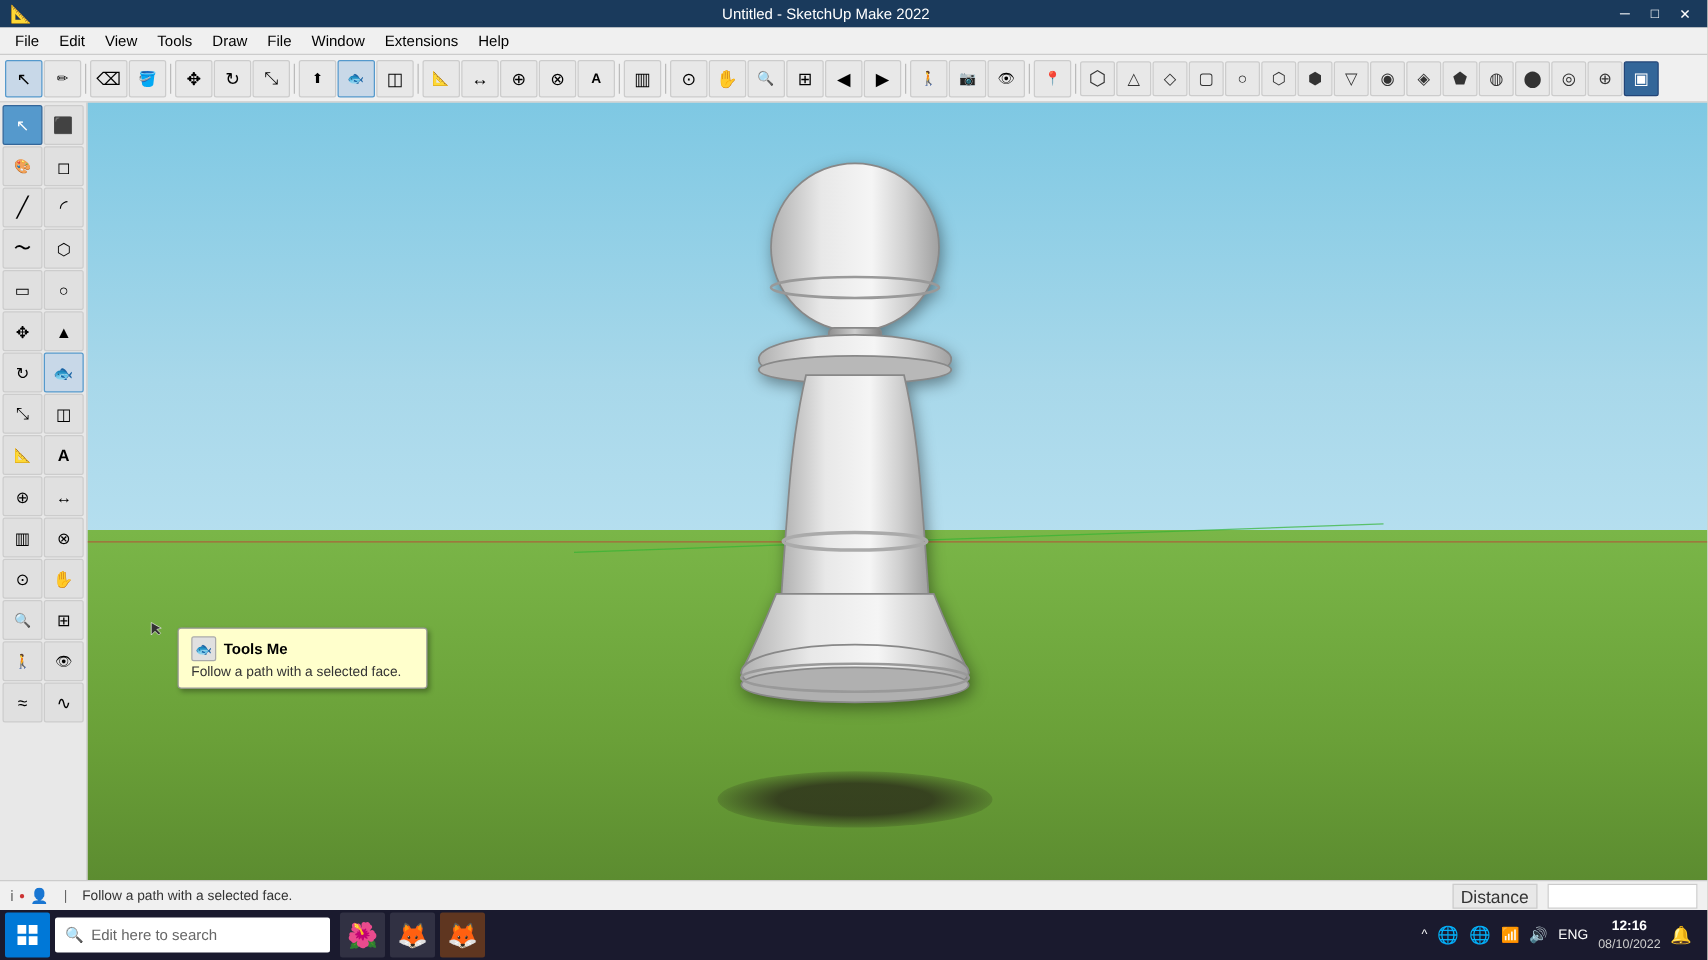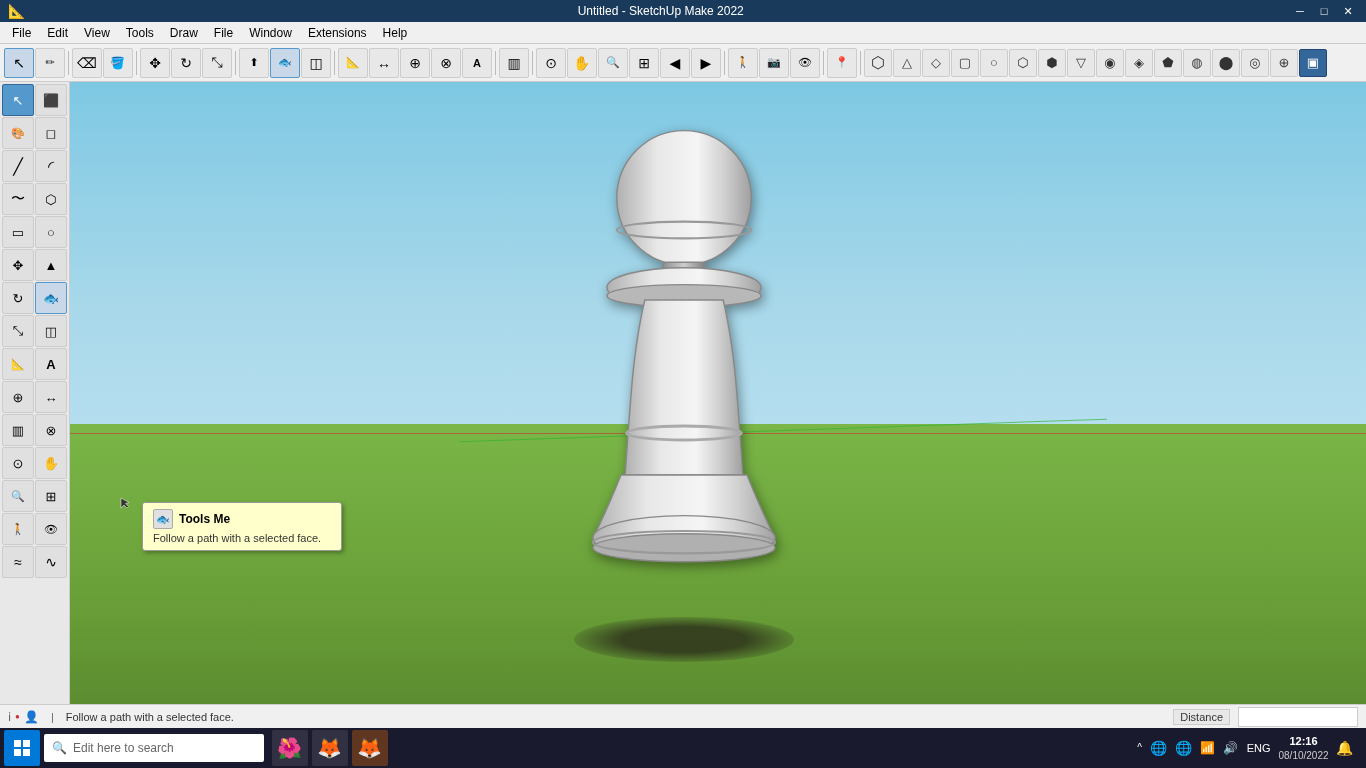--- a/index.html
+++ b/index.html
@@ -199,21 +199,21 @@
       gap: 8px;
     }
     .statusbar-icons { display: flex; gap: 4px; align-items: center; }
     .statusbar-icon { font-size: 12px; cursor: pointer; }
     .statusbar-text { flex: 1; }
     .statusbar-right { margin-left: auto; display: flex; align-items: center; gap: 8px; }
     .distance-label {
       background: #e8e8e8;
       border: 1px solid #ccc;
       padding: 1px 6px;
-      font-size: 11px;
+      font-size: 14px;
     }
 
     
     #taskbar {
       height: 40px;
       background: #1a1a2e;
       display: flex;
       align-items: center;
       padding: 0 4px;
       gap: 4px;

